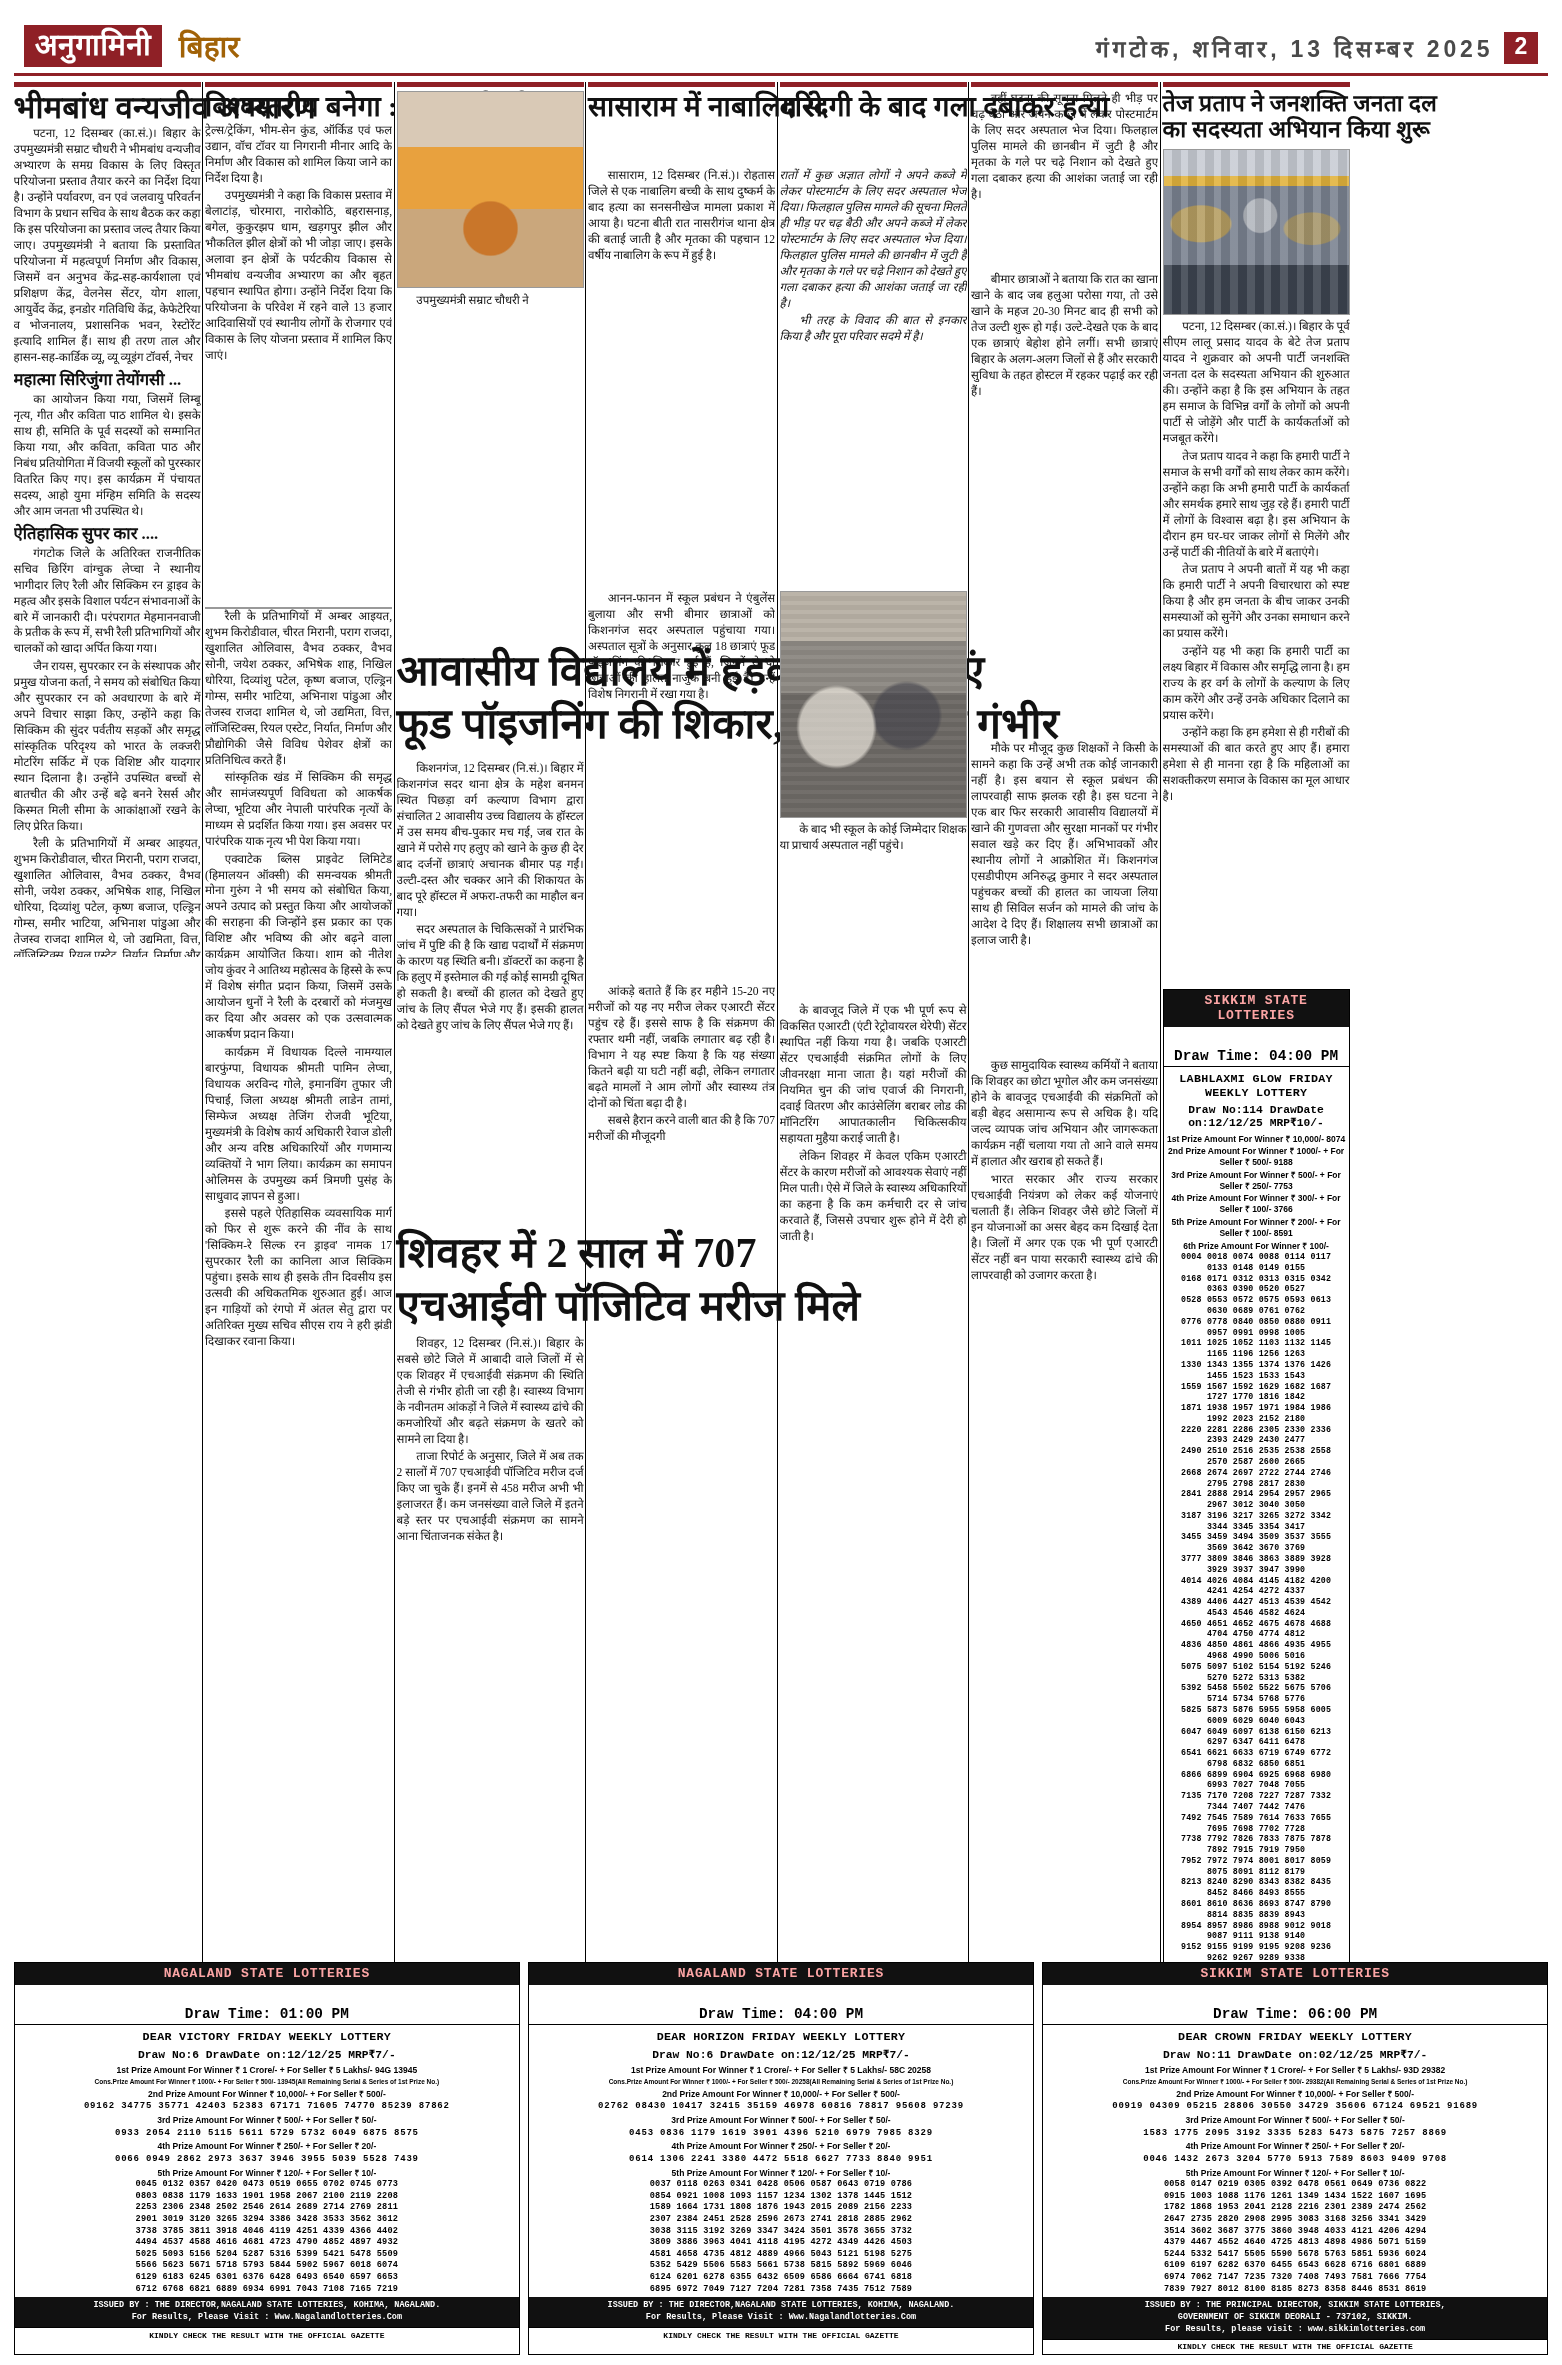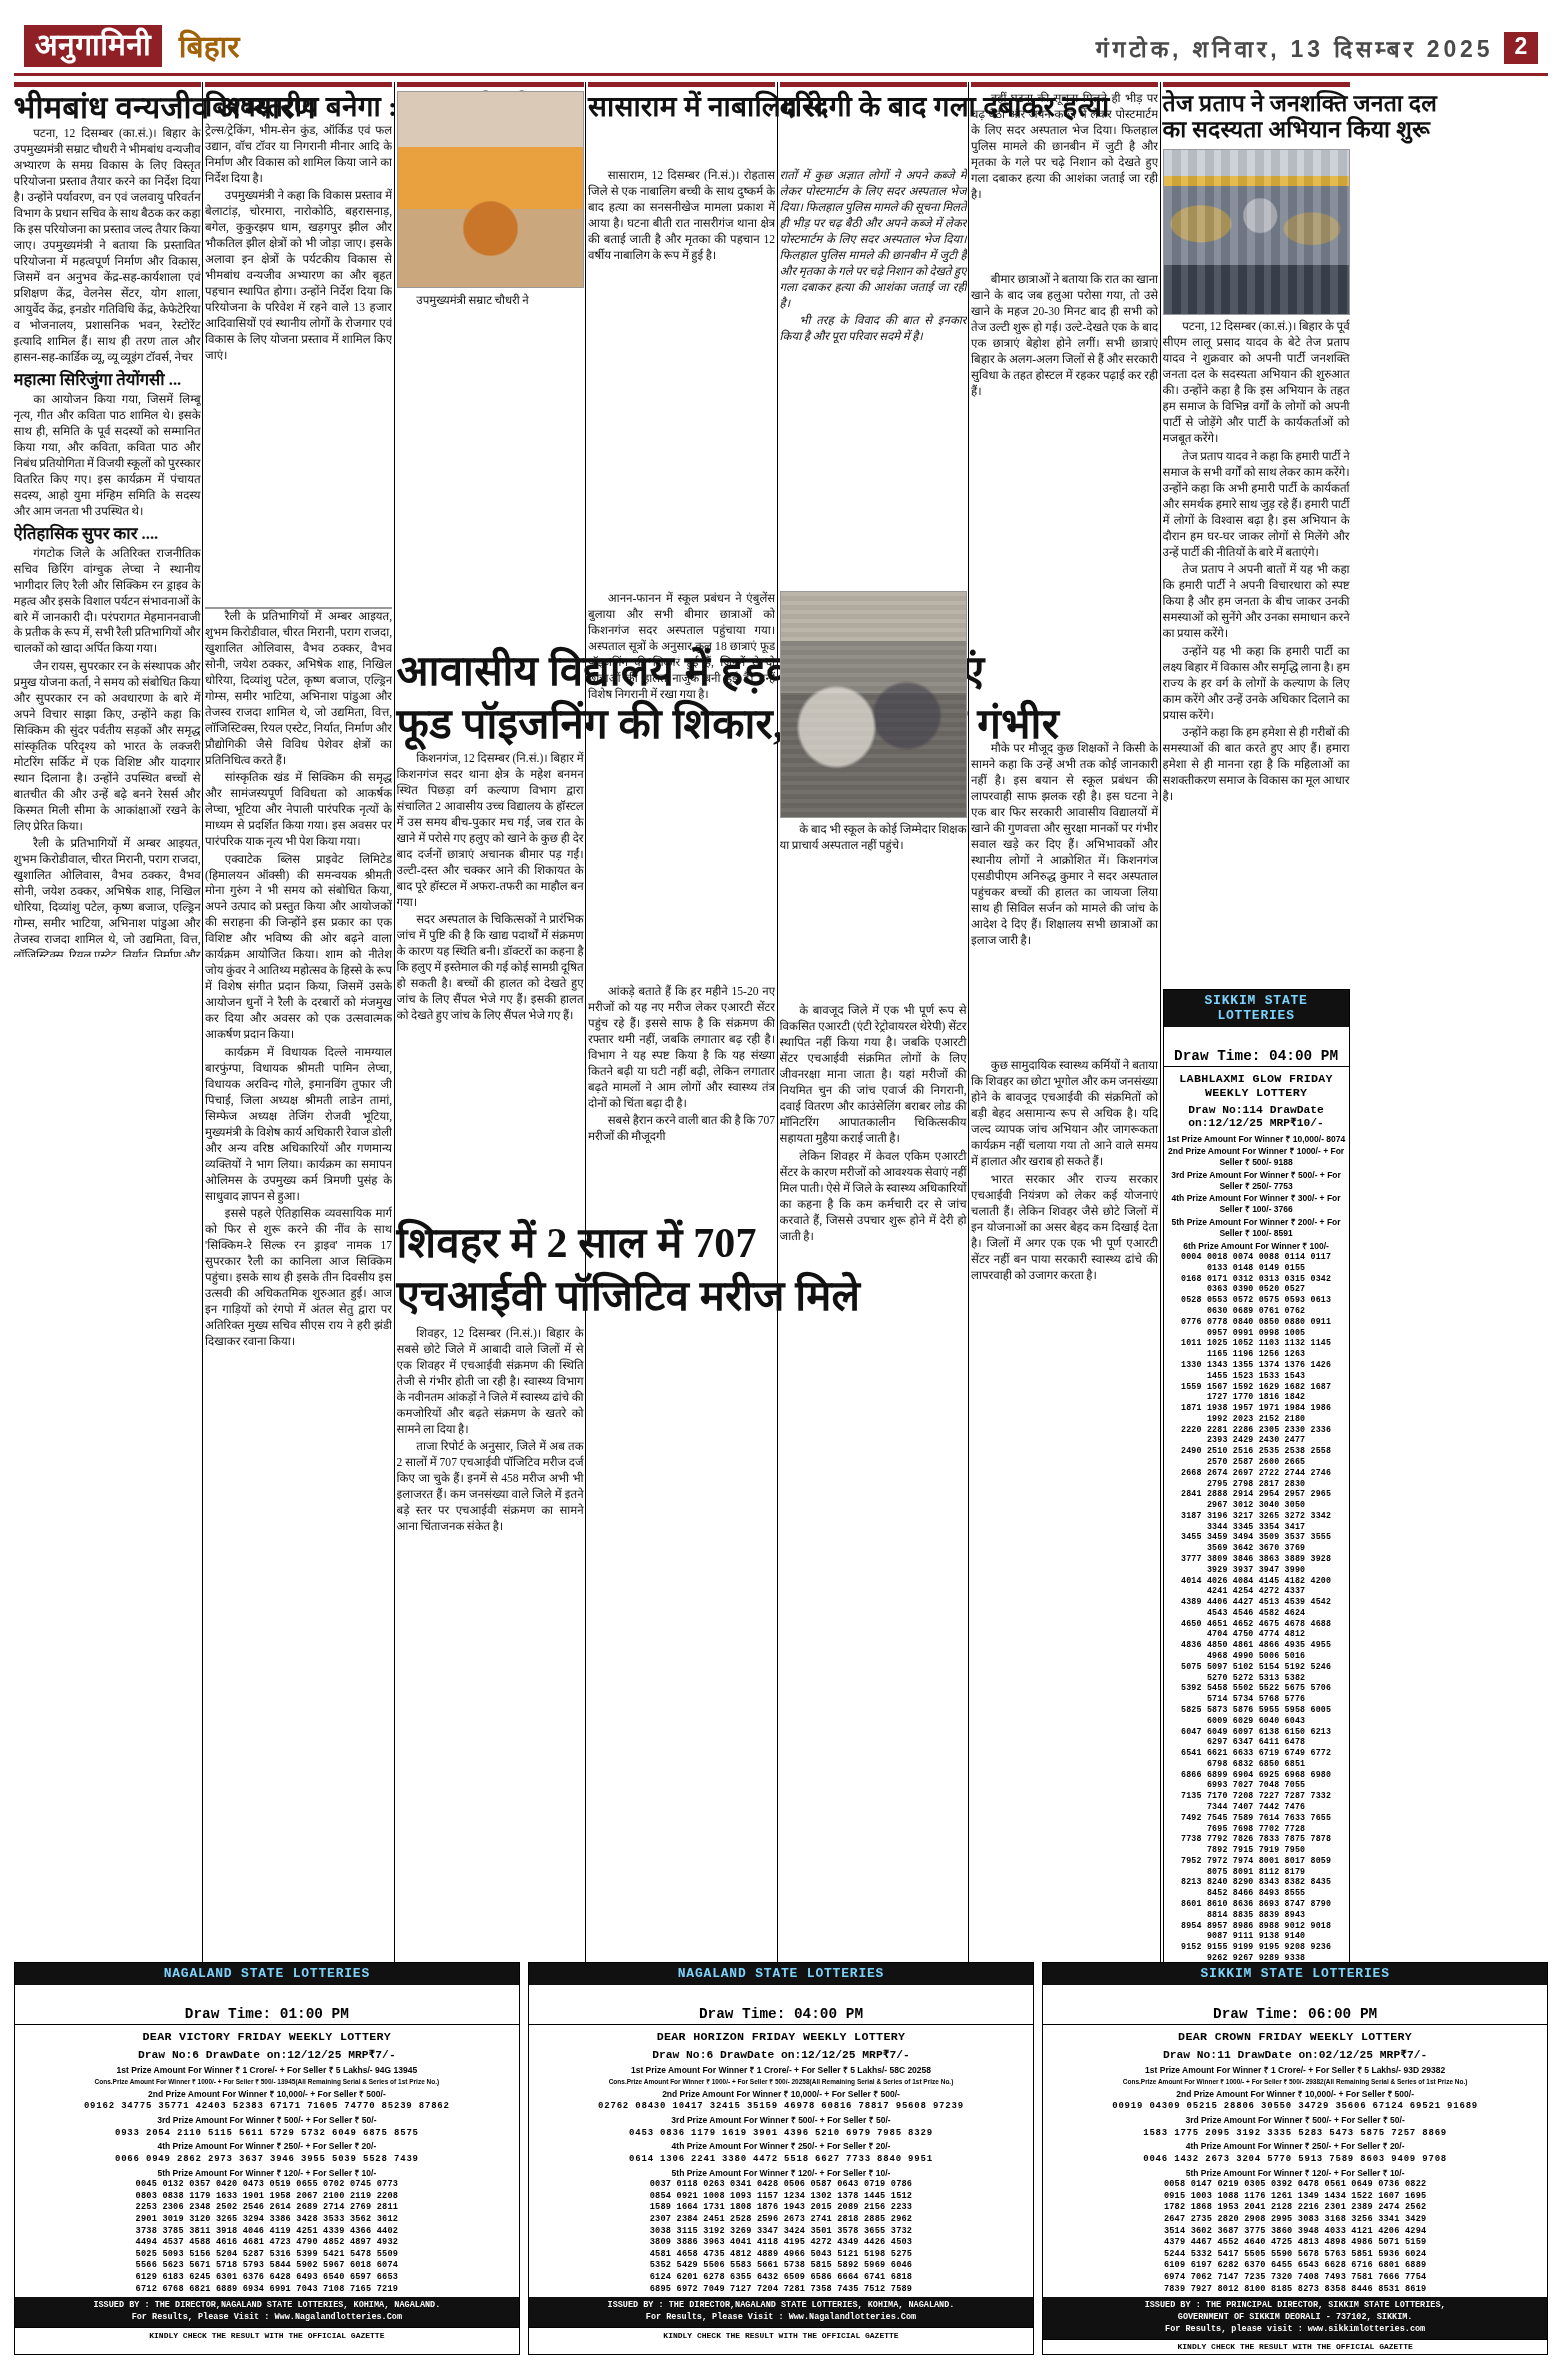--- a/index.html
+++ b/index.html
@@ -108,21 +108,21 @@
       repeating-linear-gradient(0deg, rgba(0,0,0,.05) 0 4.5px, rgba(255,255,255,.03) 4.5px 9px);
   }
 
   
   .lot{
     border:1.5px solid #000; background:#fff;
     font-family:"Liberation Mono","DejaVu Sans Mono",monospace;
     color:#000; margin-top:4.5px;
   }
   .lot-title{
-    background:#111; color:#7dd3fc; text-align:center;
+    background:#111; color:#fca5a5; text-align:center;
     font-weight:bold; font-size:13px; letter-spacing:0.8px; padding:3px 0 3.8px;
   }
   .lot-time{
     text-align:center; font-weight:bold; font-size:14.4px; padding:1.5px 0 2.3px;
     border-bottom:1.5px solid #000;
     margin-top:20px;
   }
   .lot-name{ text-align:center; font-weight:bold; font-size:11.7px; padding:3px 0 1.5px; letter-spacing:0.3px;}
   .lot-draw{ text-align:center; font-weight:bold; font-size:11.3px; padding:3px 0 2.3px; }
   .lot-prize{
@@ -207,21 +207,21 @@
       </div>
 
     <div class="col">
       <div class="topbar"></div>
       <div class="photo ph-saffron" style="height:197px;margin-bottom:4.5px;"></div>
       <div style="height:355px;overflow:hidden;">
         <p class="body ind">उपमुख्यमंत्री सम्राट चौधरी ने</p>
       </div>
       <h1 class="lead hl-big" style="text-align:left;white-space:nowrap;">आवासीय विद्यालय में हड़कंप,18 छात्राएं</h1>
       <h1 class="lead hl-big" style="text-align:left;white-space:nowrap;margin-top:6px;">फूड पॉइजनिंग की शिकार, 2 की हालत गंभीर</h1>
-      <div style="height:469px;overflow:hidden;margin-top:3px;">
+      <div style="height:469px;overflow:hidden;margin-top:13px;">
         <p class="body ind">किशनगंज, 12 दिसम्बर (नि.सं.)। बिहार में किशनगंज सदर थाना क्षेत्र के महेश बनमन स्थित पिछड़ा वर्ग कल्याण विभाग द्वारा संचालित 2 आवासीय उच्च विद्यालय के हॉस्टल में उस समय बीच-पुकार मच गई, जब रात के खाने में परोसे गए हलुए को खाने के कुछ ही देर बाद दर्जनों छात्राएं अचानक बीमार पड़ गईं। उल्टी-दस्त और चक्कर आने की शिकायत के बाद पूरे हॉस्टल में अफरा-तफरी का माहौल बन गया।</p>
         <p class="body ind">सदर अस्पताल के चिकित्सकों ने प्रारंभिक जांच में पुष्टि की है कि खाद्य पदार्थों में संक्रमण के कारण यह स्थिति बनी। डॉक्टरों का कहना है कि हलुए में इस्तेमाल की गई कोई सामग्री दूषित हो सकती है। बच्चों की हालत को देखते हुए जांच के लिए सैंपल भेजे गए हैं। इसकी हालत को देखते हुए जांच के लिए सैंपल भेजे गए हैं।</p>
       </div>
       <h1 class="lead hl-big" style="text-align:left;white-space:nowrap;">शिवहर में 2 साल में 707</h1>
       <h1 class="lead hl-big" style="text-align:left;white-space:nowrap;margin-top:6px;">एचआईवी पॉजिटिव मरीज मिले</h1>
       <div style="height:378px;overflow:hidden;margin-top:6px;">
         <p class="body ind">शिवहर, 12 दिसम्बर (नि.सं.)। बिहार के सबसे छोटे जिले में आबादी वाले जिलों में से एक शिवहर में एचआईवी संक्रमण की स्थिति तेजी से गंभीर होती जा रही है। स्वास्थ्य विभाग के नवीनतम आंकड़ों ने जिले में स्वास्थ्य ढांचे की कमजोरियों और बढ़ते संक्रमण के खतरे को सामने ला दिया है।</p>
         <p class="body ind">ताजा रिपोर्ट के अनुसार, जिले में अब तक 2 सालों में 707 एचआईवी पॉजिटिव मरीज दर्ज किए जा चुके हैं। इनमें से 458 मरीज अभी भी इलाजरत हैं। कम जनसंख्या वाले जिले में इतने बड़े स्तर पर एचआईवी संक्रमण का सामने आना चिंताजनक संकेत है।</p>
       </div>
     </div>

